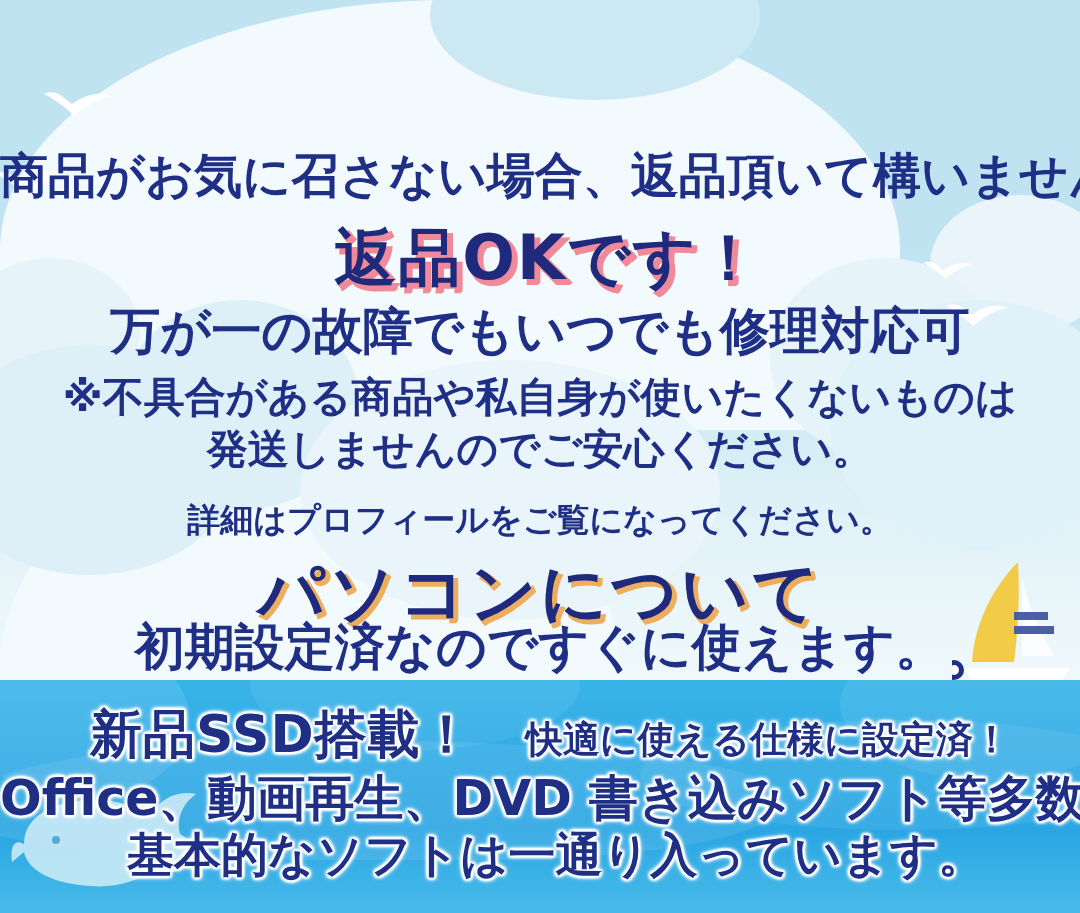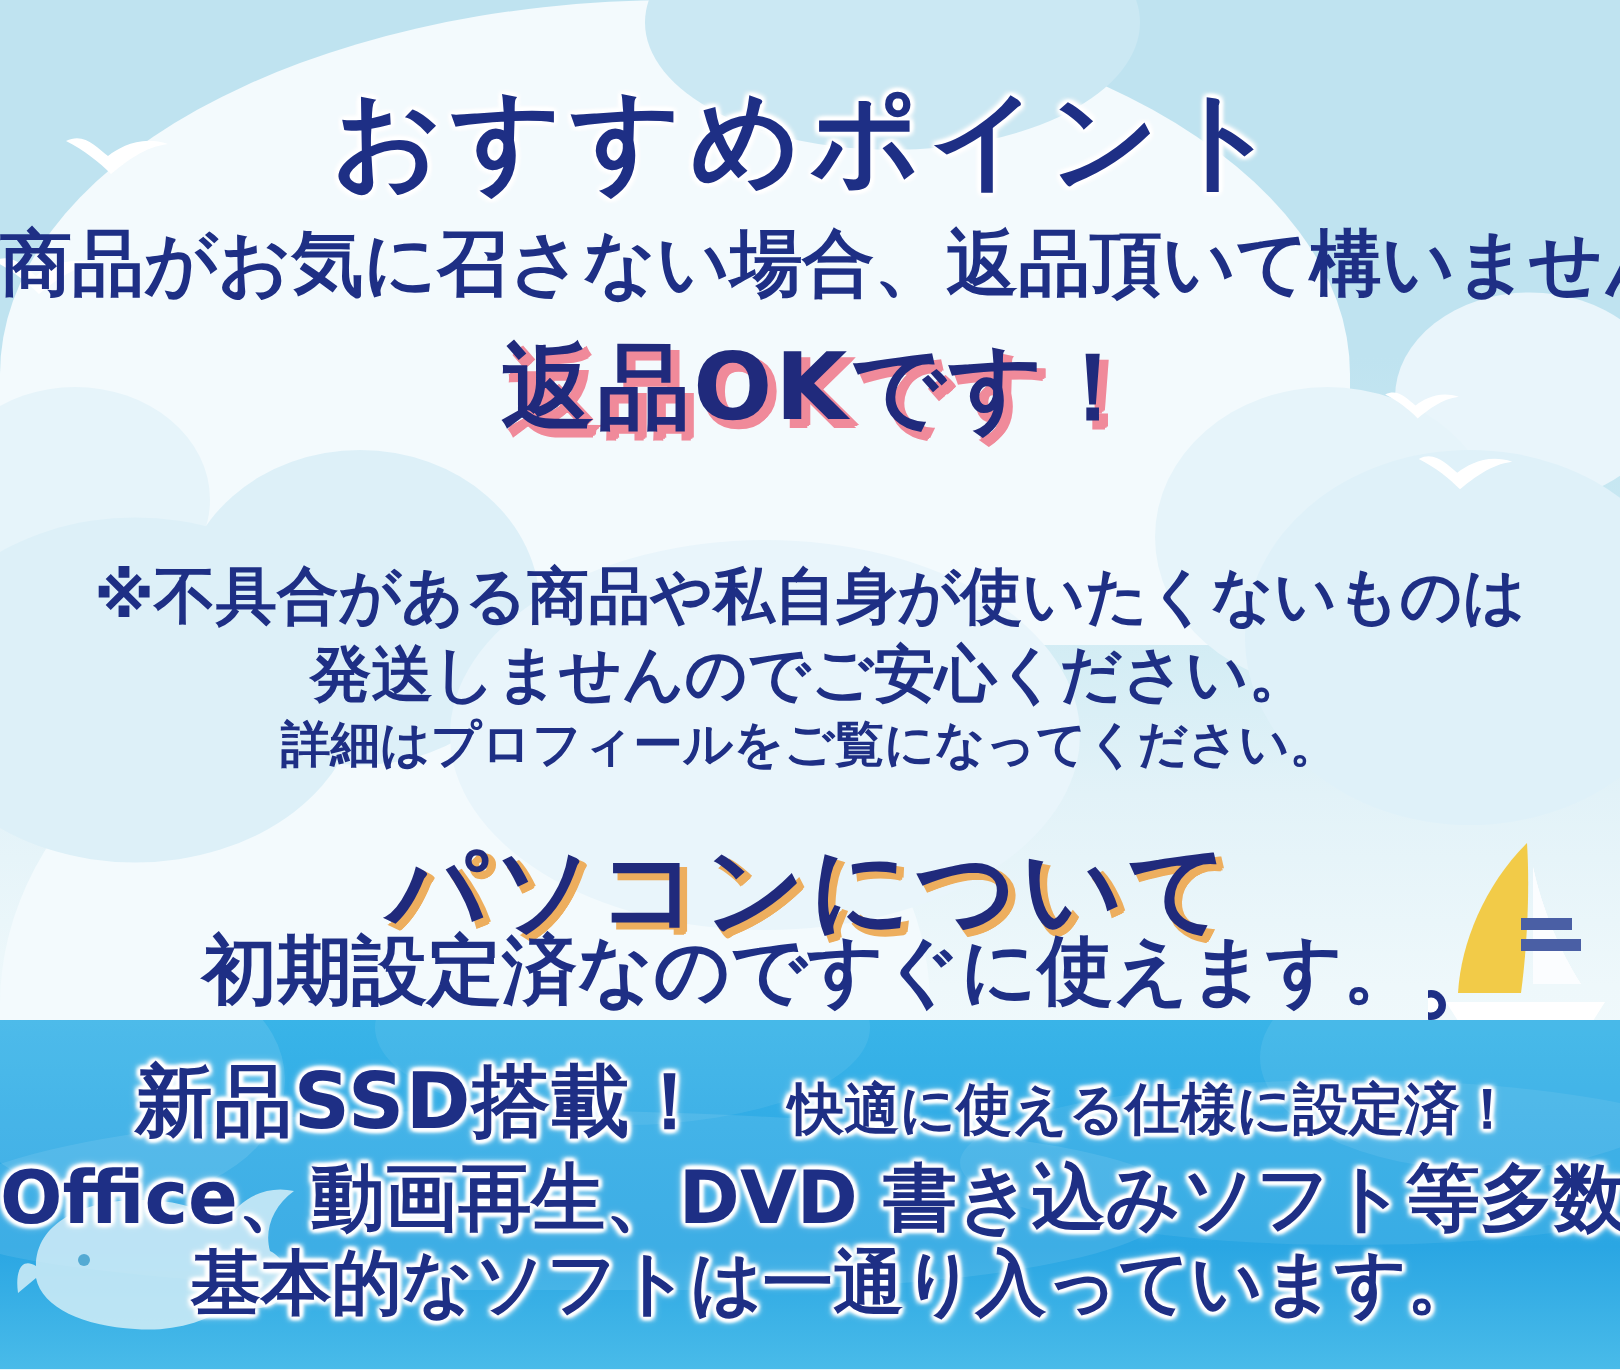--- a/index.html
+++ b/index.html
@@ -109,21 +109,21 @@
        5px 5px 0 #f08a9a,
        5px 5px 0 #f08a9a,
        4px 6px 0 #f08a9a,
        6px 4px 0 #f08a9a;
     padding-left: 16px;
   }
   .l-repair{ top:298px;font-size:50px; }
 
   .l-note1{ top:370px;font-size:41px; }
   .l-note2{ top:422px;font-size:41px; }
-  .l-note3{ top:474px;font-size:33px;text-align:center; }
+  .l-note3{ top:498px;font-size:33px;text-align:center; }
 
   
   .l-pc{
     top:548px;font-size:66px;letter-spacing:3px;
     color:#202a7c;
     text-shadow:
        4px 4px 0 #edae5e,
        4px 4px 0 #edae5e,
        3px 5px 0 #edae5e,
        5px 3px 0 #edae5e;
@@ -219,26 +219,26 @@
                  C178 60 184 70 182 82 C176 94 158 98 146 90
                  C128 104 104 110 80 108 C46 106 18 94 14 74
                  L2 84 C0 70 4 60 14 66 Z" fill="#d8f0f8"></path>
         <circle cx="46" cy="62" r="4" fill="#5aa9cf"></circle>
       </svg>
     </div>
   </div>
 
   <div class="content">
 
-    <div class="line l-title navy-glow">おすすめポイント</div>
 
     <div class="line l-sub1 navy-plain">商品がお気に召さない場合、返品頂いて構いません。</div>
 
     <div class="line l-ok">返品OKです！</div>
 
+    <div class="line l-repair navy-plain">万が一の故障でもいつでも修理対応可</div>
 
     <div class="line l-note1 navy-plain">※不具合がある商品や私自身が使いたくないものは</div>
 
     <div class="line l-note2 navy-plain">発送しませんのでご安心ください。</div>
 
     <div class="line l-note3 navy-plain">詳細はプロフィールをご覧になってください。</div>
 
     <div class="line l-pc">パソコンについて</div>
 
     <div class="line l-ready navy-plain">初期設定済なのですぐに使えます。</div>

